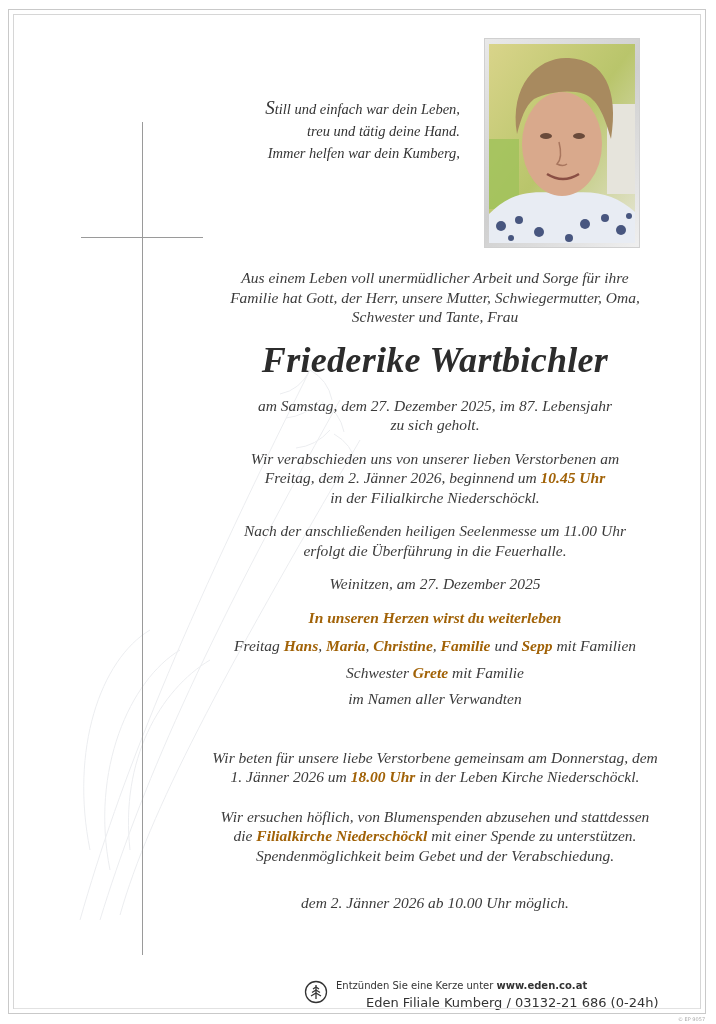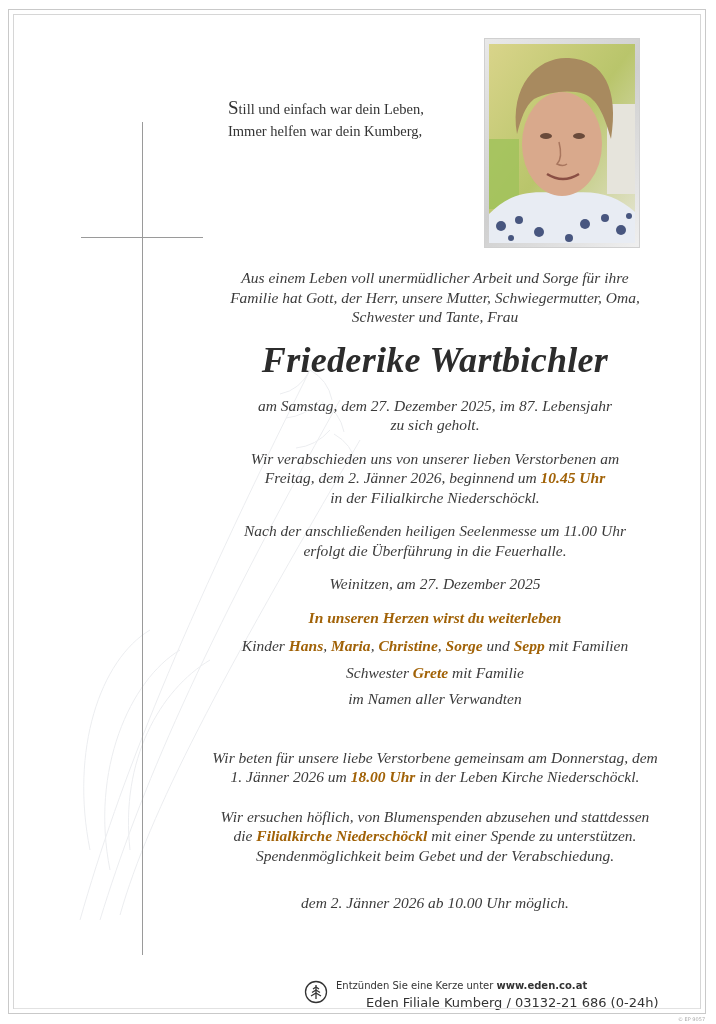--- a/index.html
+++ b/index.html
@@ -42,23 +42,24 @@
       background: #9a9a9a;
     }
     .wheat {
       position: absolute;
       left: 60px; top: 330px;
       width: 360px; height: 600px;
       opacity: 0.35;
     }
     .poem {
       position: absolute;
-      left: 228px; top: 97px;
+      left: 240px; top: 97px;
       width: 220px;
-      text-align: left;
+      text-align: right;
+      font-style: italic;
       font-size: 14.5px;
       line-height: 22px;
       color: #333;
     }
     .poem .cap { font-size: 19px; }
     .photo-frame {
       position: absolute;
       left: 484px; top: 38px;
       width: 156px; height: 210px;
       background: linear-gradient(135deg, #e9e9e9, #cfcfcf 50%, #efefef);
@@ -148,20 +149,21 @@
   <path d="M70 520 C 60 430, 100 360, 150 330"></path>
   <path d="M250 40 q -10 20 -30 24 M 260 70 q -14 16 -34 18 M 270 100 q -14 16 -34 18"></path>
   <path d="M250 40 q 18 10 22 30 M 262 72 q 18 10 22 30 M 274 104 q 18 10 22 30"></path>
 </svg>
 
 <div class="cross-v"></div>
 <div class="cross-h"></div>
 
 <div class="poem">
   <div><span class="cap">S</span><span>till und einfach war dein Leben,</span></div>
+  <div>treu und tätig deine Hand.</div>
   <div>Immer helfen war dein Kumberg,</div>
 </div>
 
 <div class="photo-frame"></div>
 <div class="photo" title="Portrait photo of the deceased">
   <svg width="146" height="199" viewBox="0 0 146 199">
     <defs>
       <linearGradient id="bg" x1="0" y1="0" x2="1" y2="1">
         <stop offset="0" stop-color="#d9d48a"></stop>
         <stop offset="0.5" stop-color="#b9c56b"></stop>
@@ -214,21 +216,21 @@
 
   <div class="block" style="margin-top:10px">
     <p>Nach der anschließenden heiligen Seelenmesse um 11.00 Uhr</p>
     <p>erfolgt die Überführung in die Feuerhalle.</p>
   </div>
 
   <p class="block" style="margin-top:18px">Weinitzen, am 27. Dezember 2025</p>
 
   <p class="b" style="margin-top:14px">In unseren Herzen wirst du weiterleben</p>
 
-  <p style="margin-top:9px"><span>Kinder </span><span class="b">Hans</span><span>, </span><span class="b">Maria</span><span>, </span><span class="b">Christine</span><span>, </span><span class="b">Sorge</span><span> und </span><span class="b">Sepp</span><span> mit Familien</span></p>
+  <p style="margin-top:9px"><span>Freitag </span><span class="b">Hans</span><span>, </span><span class="b">Maria</span><span>, </span><span class="b">Christine</span><span>, </span><span class="b">Familie</span><span> und </span><span class="b">Sepp</span><span> mit Familien</span></p>
 
   <p style="margin-top:7px"><span>Schwester </span><span class="b">Grete</span><span> mit Familie</span></p>
 
   <p style="margin-top:7px">im Namen aller Verwandten</p>
 
   <div style="margin-top:39px">
     <p>Wir beten für unsere liebe Verstorbene gemeinsam am Donnerstag, dem</p>
     <p><span>1. Jänner 2026 um </span><span class="b">18.00 Uhr</span><span> in der Leben Kirche Niederschöckl.</span></p>
   </div>
 

